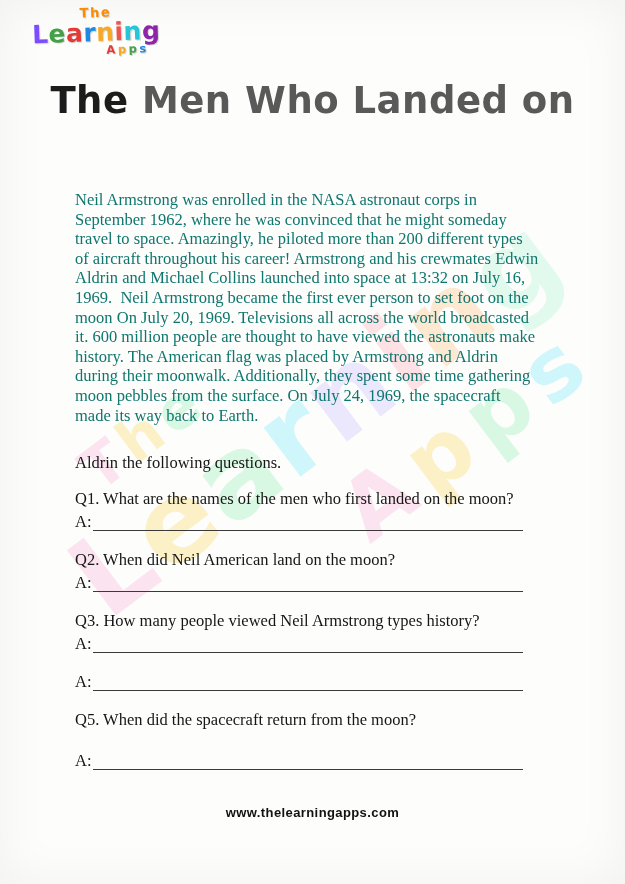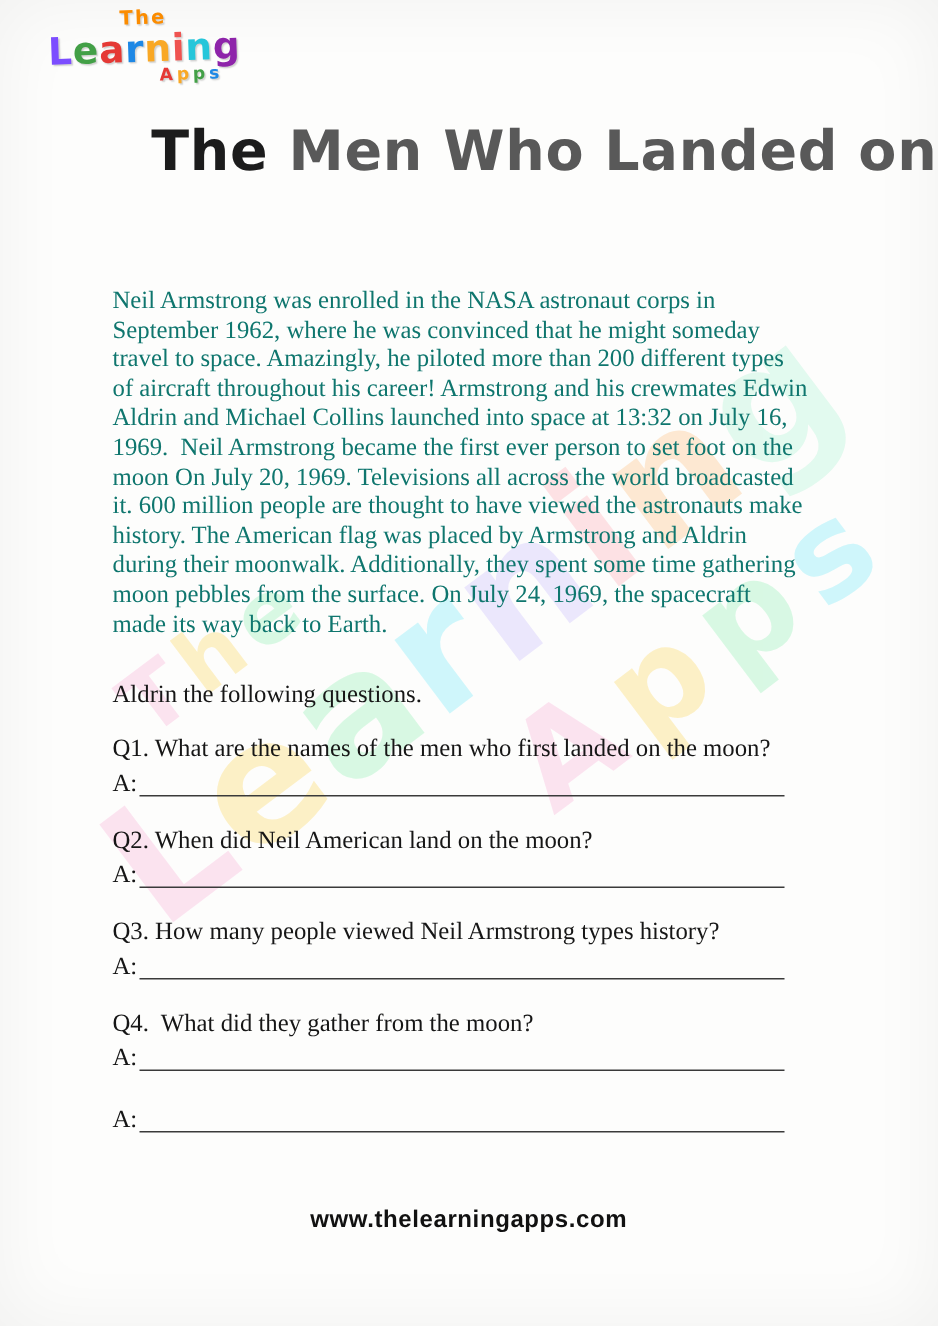--- a/index.html
+++ b/index.html
@@ -39,21 +39,21 @@
     line-height:1.05;
   }
   .logo span span { text-shadow:1px 1px 1px rgba(0,0,0,0.18); }
   .logo-the      { display:block; font-size:13px;   letter-spacing:1.5px; }
   .logo-learning { display:block; font-size:25px;   letter-spacing:0.5px; }
   .logo-apps     { display:block; font-size:11.5px; letter-spacing:2.5px; text-align:right; padding-right:12px; margin-top:-2px; }
 
   
   .title {
     position:absolute; top:74px; left:0; width:625px;
-    text-align:right;
+    text-align:center;
     font-family:"DejaVu Sans", sans-serif;
     font-weight:700;
     font-size:37px;
     line-height:53px;
     letter-spacing:0.5px;
   }
   .t-black { color:#1c1c1c; }
   .t-gray  { color:#595959; }
 
   
@@ -78,21 +78,21 @@
   .a-prefix { line-height:22px; }
   .a-line { flex:1; border-bottom:1.4px solid #3a3a3a; margin-bottom:2px; margin-left:1px; }
   .qa-5 .answer-row { margin-top:19px; }
 
   
   .footer {
     position:absolute; top:805px; left:0; width:625px;
     text-align:center;
     font-family:"Liberation Sans", sans-serif;
     font-weight:bold;
-    font-size:16px;
+    font-size:13px;
     letter-spacing:0.4px;
     color:#111;
   }
 </style>
 </head>
 <body>
 
 <div class="watermark">
   <span class="wm-the"><span style="color: rgb(249, 168, 212);">T</span><span style="color: rgb(252, 211, 77);">h</span><span style="color: rgb(134, 239, 172);">e</span></span>
   <span class="wm-learning"><span style="color: rgb(249, 168, 212);">L</span><span style="color: rgb(252, 211, 77);">e</span><span style="color: rgb(134, 239, 172);">a</span><span style="color: rgb(103, 232, 249);">r</span><span style="color: rgb(196, 181, 253);">n</span><span style="color: rgb(253, 164, 175);">i</span><span style="color: rgb(253, 186, 116);">n</span><span style="color: rgb(167, 243, 208);">g</span></span>
@@ -143,28 +143,28 @@
 
   <div class="qa">
     <div class="q-text">Q3. How many people viewed Neil Armstrong types history?</div>
     <div class="answer-row">
       <span class="a-prefix">A:</span>
       <span class="a-line"></span>
     </div>
   </div>
 
   <div class="qa">
-    <div class="q-text">Q4.  What did they gather from the moon?</div>
     <div class="answer-row">
       <span class="a-prefix">A:</span>
       <span class="a-line"></span>
     </div>
   </div>
 
   <div class="qa qa-5">
+    <div class="q-text">Q5. When did the spacecraft return from the moon?</div>
     <div class="answer-row">
       <span class="a-prefix">A:</span>
       <span class="a-line"></span>
     </div>
   </div>
 </div>
 
 <div class="footer">www.thelearningapps.com</div>
 
 </body></html>

